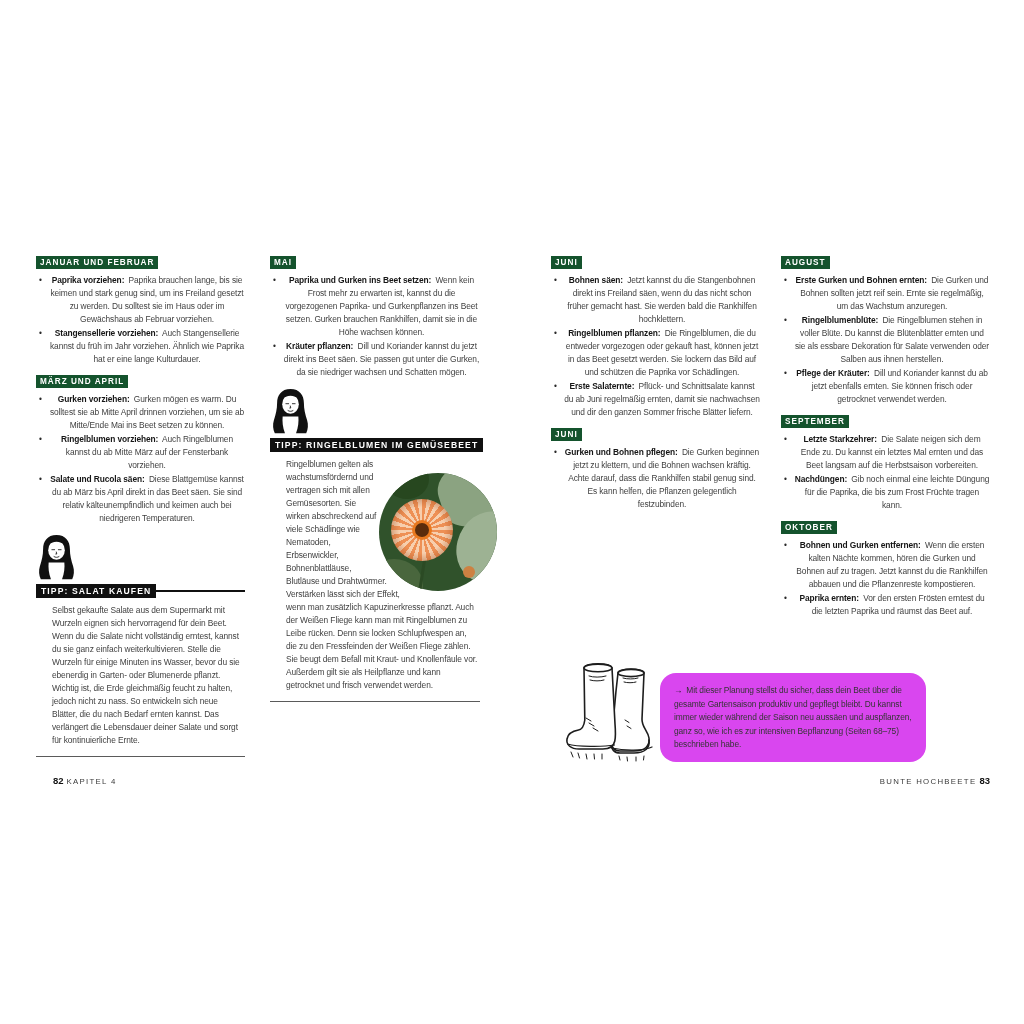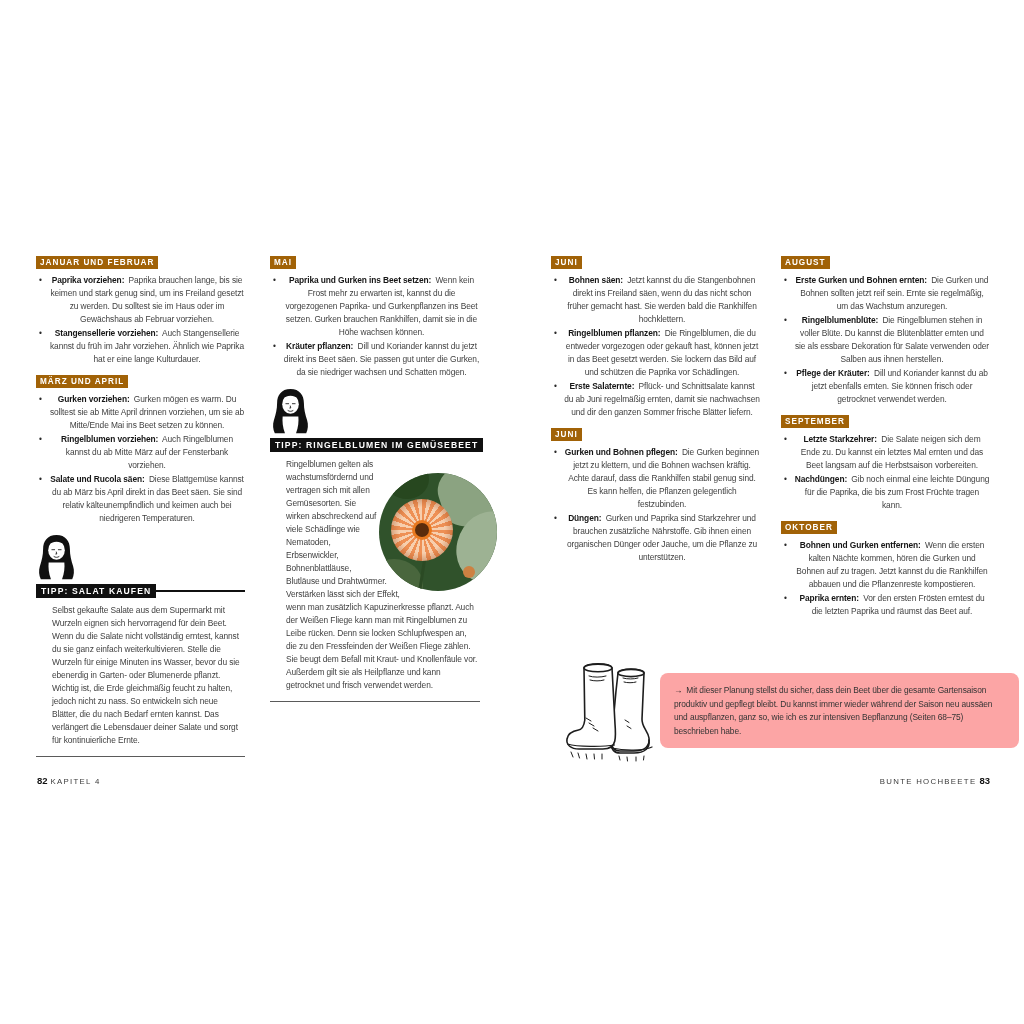--- a/index.html
+++ b/index.html
@@ -5,21 +5,21 @@
   * { margin:0; padding:0; box-sizing:border-box; }
   html,body { background:#ffffff; }
   body { width:1024px; height:1024px; position:relative; font-family:"Liberation Sans",sans-serif; color:#3f3f3f; overflow:hidden; }
 
   .col { position:absolute; top:256px; font-size:8.4px; line-height:13px; letter-spacing:-0.1px; }
   .col1 { left:36px;  width:209px; }
   .col2 { left:270px; width:210px; }
   .col3 { left:551px; width:209px; }
   .col4 { left:781px; width:209px; }
 
-  .chip { display:inline-block; background:#a16207; color:#ffffff; font-weight:bold;
+  .chip { display:inline-block; background:#14532d; color:#ffffff; font-weight:bold;
           font-size:8.2px; line-height:10px; letter-spacing:1px; padding:2px 4px 1px;
           margin-bottom:5px; }
   .blist { margin-bottom:9px; }
   .bitem { position:relative; padding-left:13px; margin-bottom:1px;text-align:center; }
   .bitem::before { content:"•"; position:absolute; left:3px; top:-0.5px; color:#2a2a2a; }
   .lead { font-weight:bold; color:#161616; margin-right:2px; }
 
   .tip { margin-top:2px; }
   .avatar { width:37px; height:48px; display:block; margin:4px 0 0 2px; }
   .tiphead { display:flex; align-items:center; margin:2px 0 6px; }
@@ -42,27 +42,27 @@
   .stem  { position:absolute; left:42px; top:84px; width:3px; height:32px; background:#2b4a24; transform:rotate(9deg); }
   .petals { position:absolute; left:12px; top:26px; width:62px; height:62px; border-radius:50%;
             background: radial-gradient(circle, rgba(0,0,0,0) 52%, rgba(150,70,25,0.35) 72%),
                         repeating-conic-gradient(#ee9055 0deg 9deg, #f7cfae 9deg 18deg); }
   .fcenter { position:absolute; left:36px; top:50px; width:14px; height:14px; border-radius:50%;
              background:#5a2c0c; box-shadow:0 0 0 3px #e8791f; }
   .bud { position:absolute; right:22px; bottom:13px; width:12px; height:12px; border-radius:50%; background:#cd8142; }
 
   .boots { position:absolute; left:562px; top:656px; width:102px; height:108px; }
 
-  .notebox { position:absolute; left:660px; top:673px; width:359px; background:#fca5a5;
-             border-radius:8px; padding:11px 14px 10px; font-size:8.4px; line-height:13.5px;
+  .notebox { position:absolute; left:660px; top:673px; width:266px; background:#d946ef;
+             border-radius:16px; padding:11px 14px 10px; font-size:8.4px; line-height:13.5px;
              letter-spacing:-0.1px; color:#343434; }
   .notearrow { font-weight:bold; color:#1a1a1a; margin-right:4px; }
 
   .footer { position:absolute; top:775px; font-size:9.5px; color:#111; }
-  .footer-left { left:37px; }
+  .footer-left { left:53px; }
   .footer-right { right:34px; text-align:left; }
   .fnum { font-weight:bold; letter-spacing:0; }
   .flabel { font-size:7.8px; letter-spacing:1.3px; color:#3a3a3a; margin:0 3px; }
 </style>
 </head>
 <body>
 
 <div class="col col1">
   <section>
     <div class="chip">JANUAR UND FEBRUAR</div>
@@ -149,21 +149,20 @@
     <div class="blist">
       <div class="bitem"><span class="lead">Bohnen säen:</span> <span>Jetzt kannst du die Stangenbohnen direkt ins Freiland säen, wenn du das nicht schon früher gemacht hast. Sie werden bald die Rankhilfen hochklettern.</span></div>
       <div class="bitem"><span class="lead">Ringelblumen pflanzen:</span> <span>Die Ringelblumen, die du entweder vorgezogen oder gekauft hast, können jetzt in das Beet gesetzt werden. Sie lockern das Bild auf und schützen die Paprika vor Schädlingen.</span></div>
       <div class="bitem"><span class="lead">Erste Salaternte:</span> <span>Pflück- und Schnittsalate kannst du ab Juni regelmäßig ernten, damit sie nachwachsen und dir den ganzen Sommer frische Blätter liefern.</span></div>
     </div>
   </section>
   <section>
     <div class="chip">JUNI</div>
     <div class="blist">
       <div class="bitem"><span class="lead">Gurken und Bohnen pflegen:</span> <span>Die Gurken beginnen jetzt zu klettern, und die Bohnen wachsen kräftig. Achte darauf, dass die Rankhilfen stabil genug sind. Es kann helfen, die Pflanzen gelegentlich festzubinden.</span></div>
-      <div class="bitem"><span class="lead">Düngen:</span> <span>Gurken und Paprika sind Starkzehrer und brauchen zusätzliche Nährstoffe. Gib ihnen einen organischen Dünger oder Jauche, um die Pflanze zu unterstützen.</span></div>
     </div>
   </section>
 </div>
 
 <div class="col col4">
   <section>
     <div class="chip">AUGUST</div>
     <div class="blist">
       <div class="bitem"><span class="lead">Erste Gurken und Bohnen ernten:</span> <span>Die Gurken und Bohnen sollten jetzt reif sein. Ernte sie regelmäßig, um das Wachstum anzuregen.</span></div>
       <div class="bitem"><span class="lead">Ringelblumenblüte:</span> <span>Die Ringelblumen stehen in voller Blüte. Du kannst die Blütenblätter ernten und sie als essbare Dekoration für Salate verwenden oder Salben aus ihnen herstellen.</span></div>

